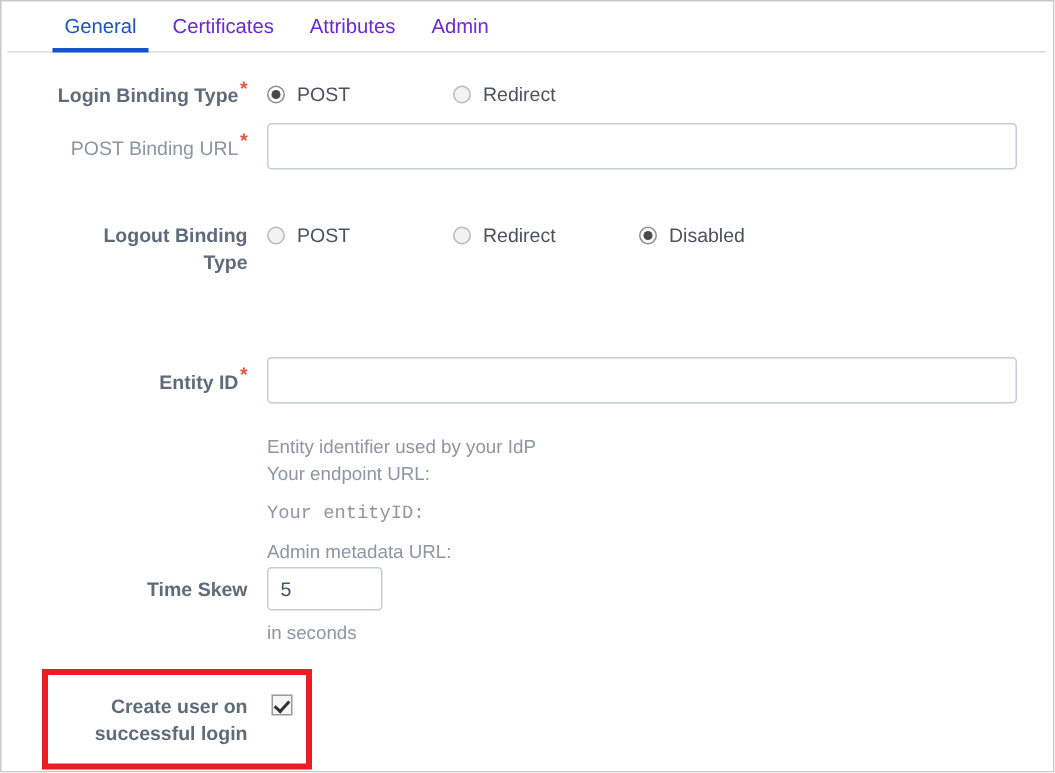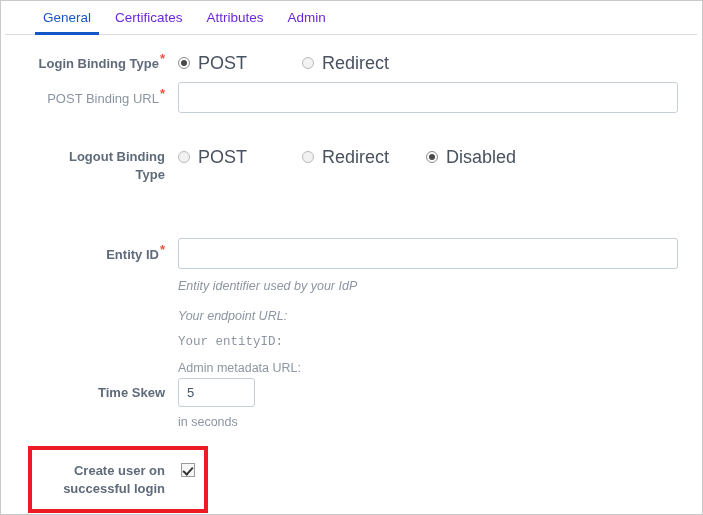--- a/index.html
+++ b/index.html
@@ -158,21 +158,21 @@
     position: absolute;
     left: 2px;
     top: 2px;
     width: 6px;
     height: 6px;
     border-radius: 50%;
     background: #4a4a4a;
   }
   .radio-label {
     margin-left: 8px;
-    font-size: 18px;
+    font-size: 13px;
     color: #49525f;
     line-height: 14px;
   }
 
   
   .checkbox {
     width: 14px;
     height: 14px;
     box-sizing: border-box;
     border: 1px solid #9a9a9a;
@@ -280,22 +280,22 @@
       </div>
     </div>
 
     <div class="row" style="top: 203px;">
       <div class="lbl" style="top: 8px;">
         <span>Entity ID</span><span class="star">*</span>
       </div>
       <div class="ctrl" style="top: 0px;">
         <input class="input-wide" type="text" value="" style="">
       </div>
-      <div class="help" style="top: 40px; font-style: italic;">Entity identifier used by your IdP</div>
-      <div class="help" style="top: 70px; font-style: italic;">Your endpoint URL:</div>
+      <div class="help" style="top: 52px;">Entity identifier used by your IdP</div>
+      <div class="help" style="top: 70px;">Your endpoint URL:</div>
       <div class="help" style="top: 96px; font-family: Liberation Mono, monospace;">Your entityID:</div>
       <div class="help" style="top: 122px;">Admin metadata URL:</div>
     </div>
 
     <div class="row" style="top: 343px;">
       <div class="lbl" style="top: 6px;">Time Skew</div>
       <div class="ctrl" style="top: 0px;">
         <input class="input-small" type="text" value="5" style="">
       </div>
       <div class="help" style="top: 36px;">in seconds</div>

